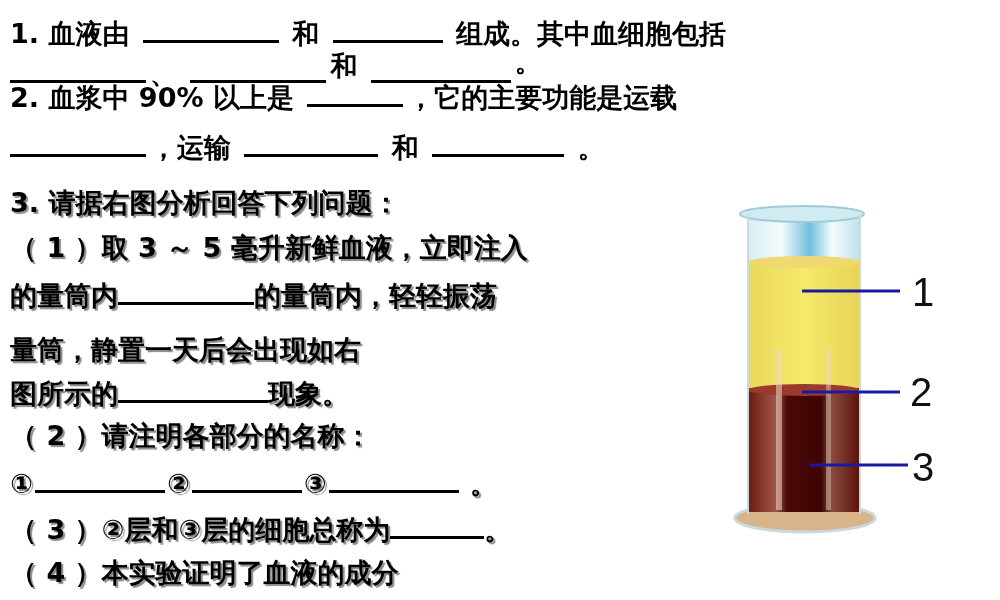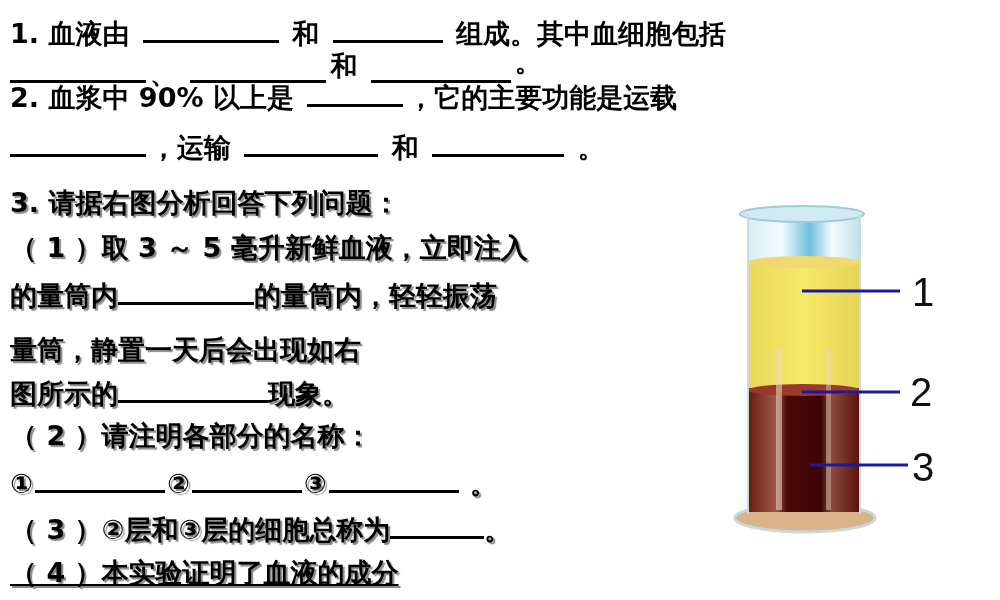--- a/index.html
+++ b/index.html
@@ -84,21 +84,21 @@
   <span>图所示的</span><span class="blank" style="width:150px; margin:0;"></span><span>现象。</span>
 </div>
 
 <div class="line shadow" style="top:416px;">（ 2 ）请注明各部分的名称：</div>
 <div class="line shadow" style="top:462px;">
   <span>①</span><span class="blank" style="width:130px; margin:0 2px;"></span><span>②</span><span class="blank" style="width:110px; margin:0 2px;"></span><span>③</span><span class="blank" style="width:130px; margin:0 2px;"></span><span> 。</span>
 </div>
 <div class="line shadow" style="top:508px;text-align:center;">
   <span>（ 3 ）②层和③层的细胞总称为</span><span class="blank" style="width:94px; margin:0;"></span><span>。</span>
 </div>
-<div class="line shadow" style="top:553px;text-decoration:underline;">（ 4 ）本实验证明了血液的成分</div>
+<div class="line shadow" style="top:553px;">（ 4 ）本实验证明了血液的成分</div>
 
 <div class="figure">
   <svg width="260" height="340" viewBox="0 0 260 340">
     <defs>
       <linearGradient id="glassG" x1="0" x2="1" y1="0" y2="0">
         <stop offset="0" stop-color="#d8eef4"></stop>
         <stop offset="0.3" stop-color="#f4fbfd"></stop>
         <stop offset="0.55" stop-color="#6fc0de"></stop>
         <stop offset="0.75" stop-color="#f6fbfc"></stop>
         <stop offset="1" stop-color="#bfe0ea"></stop>

